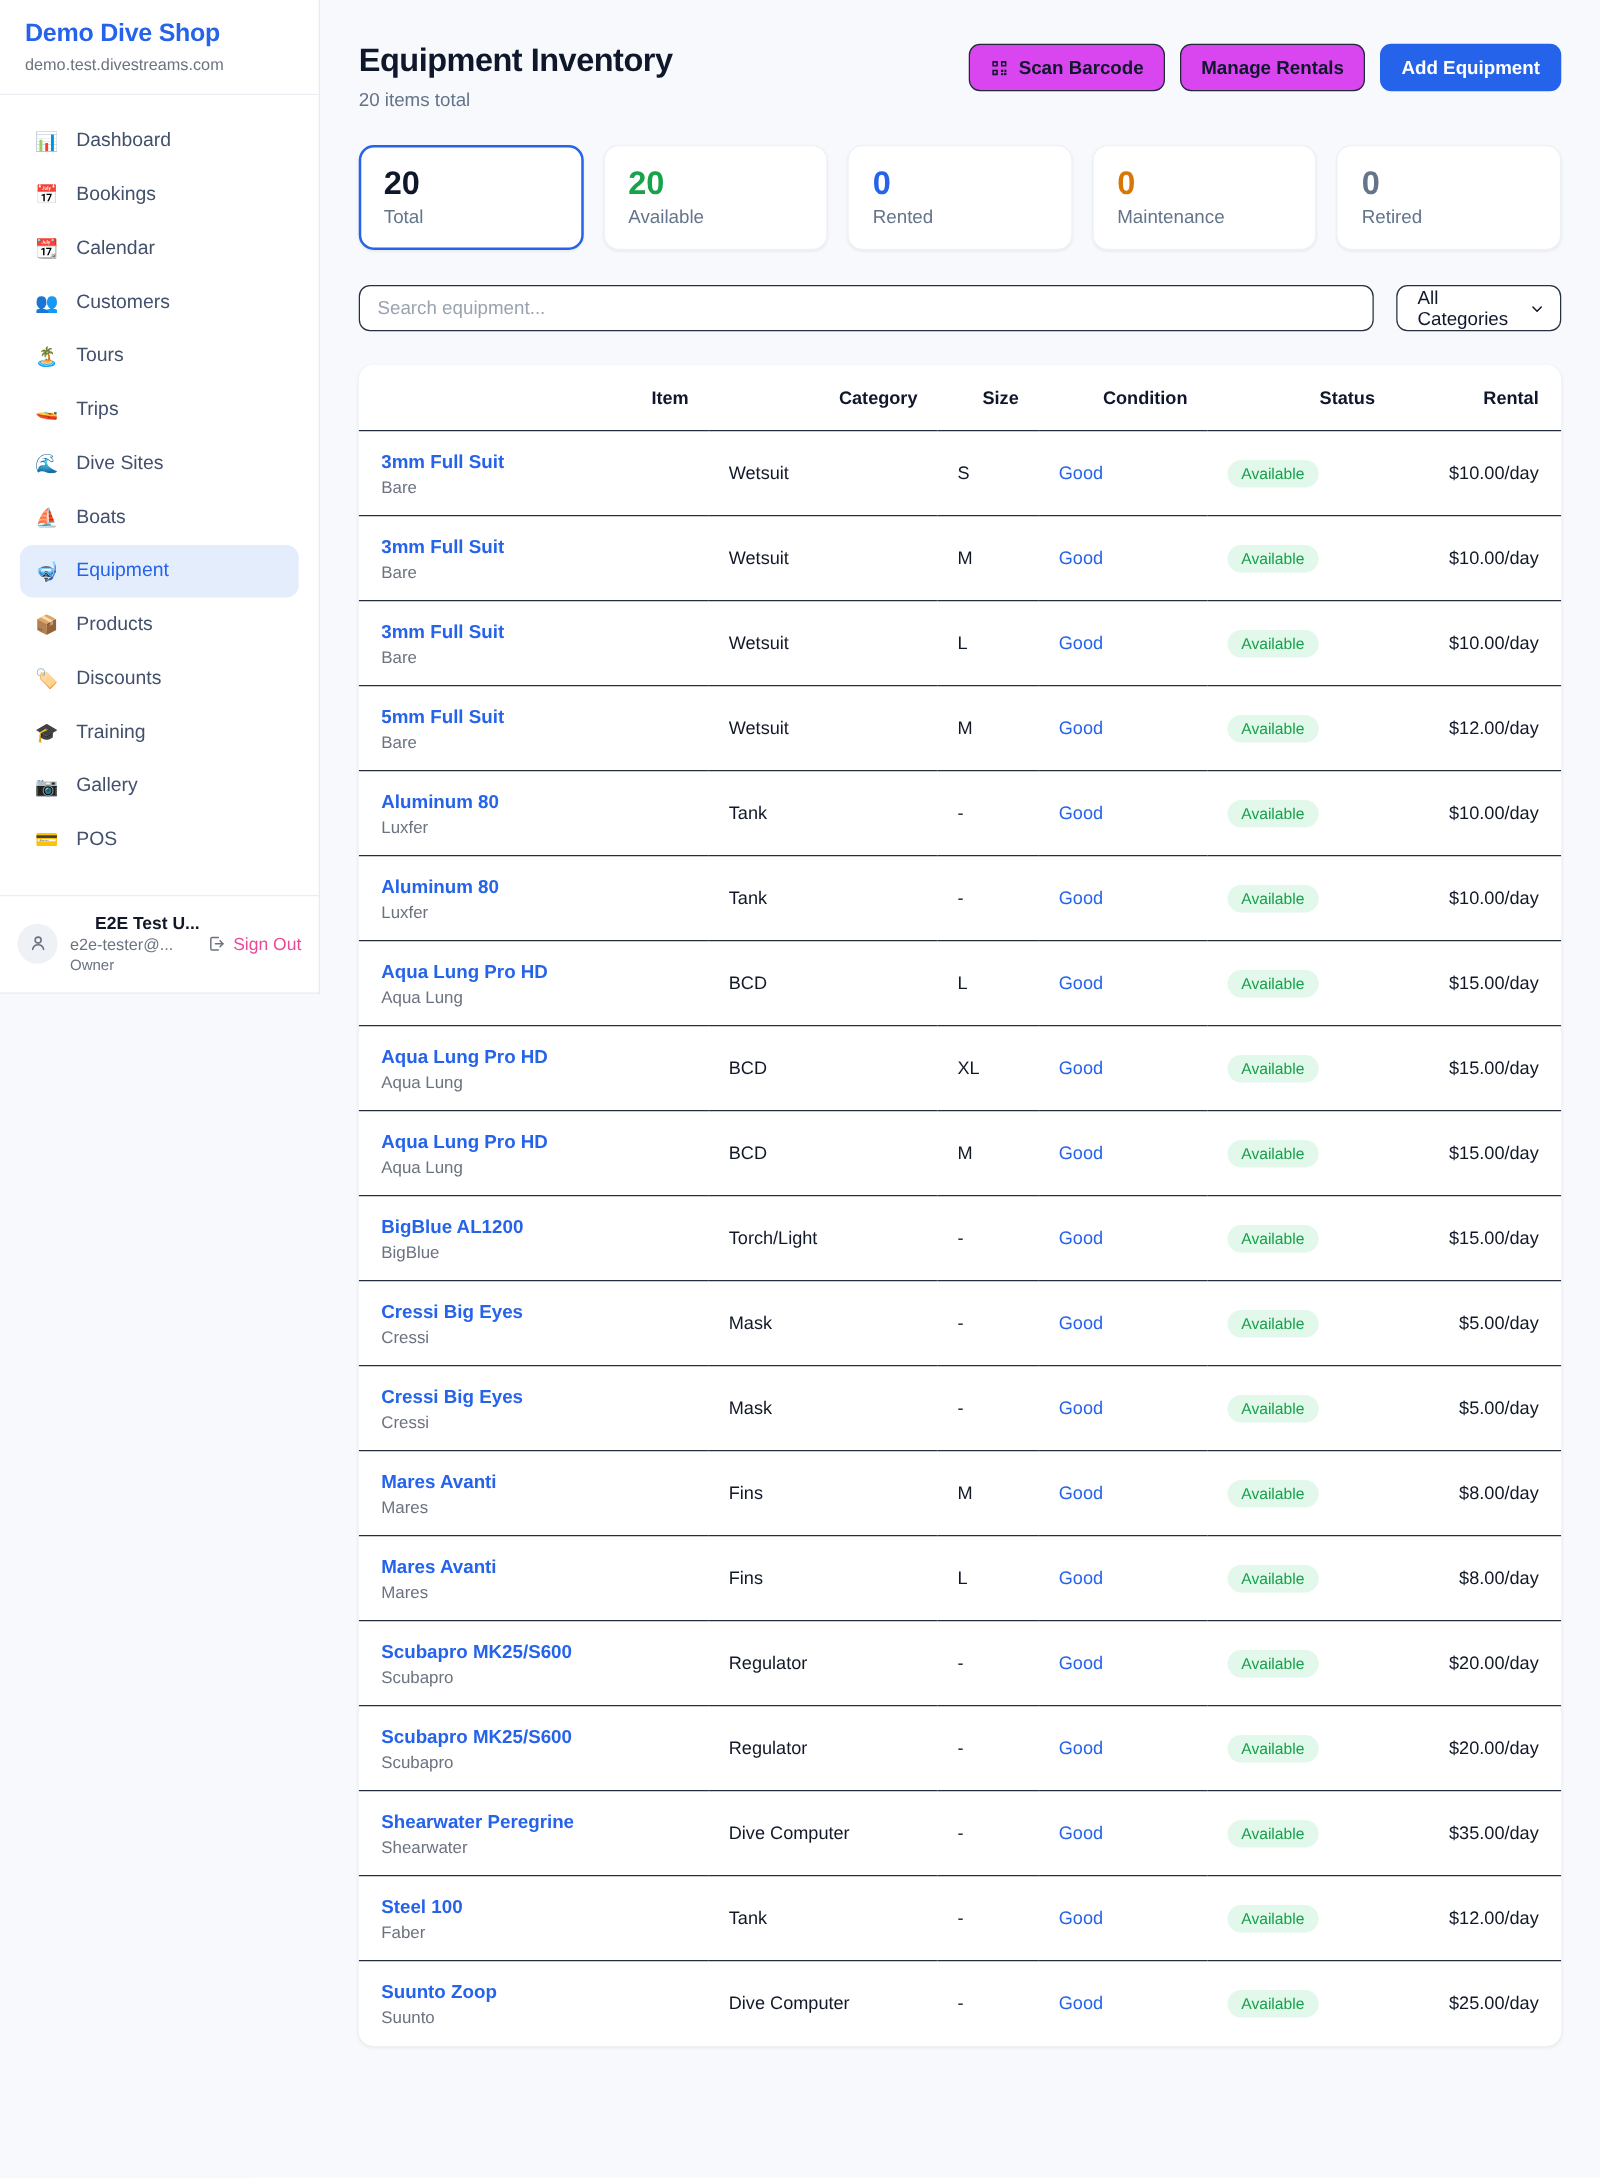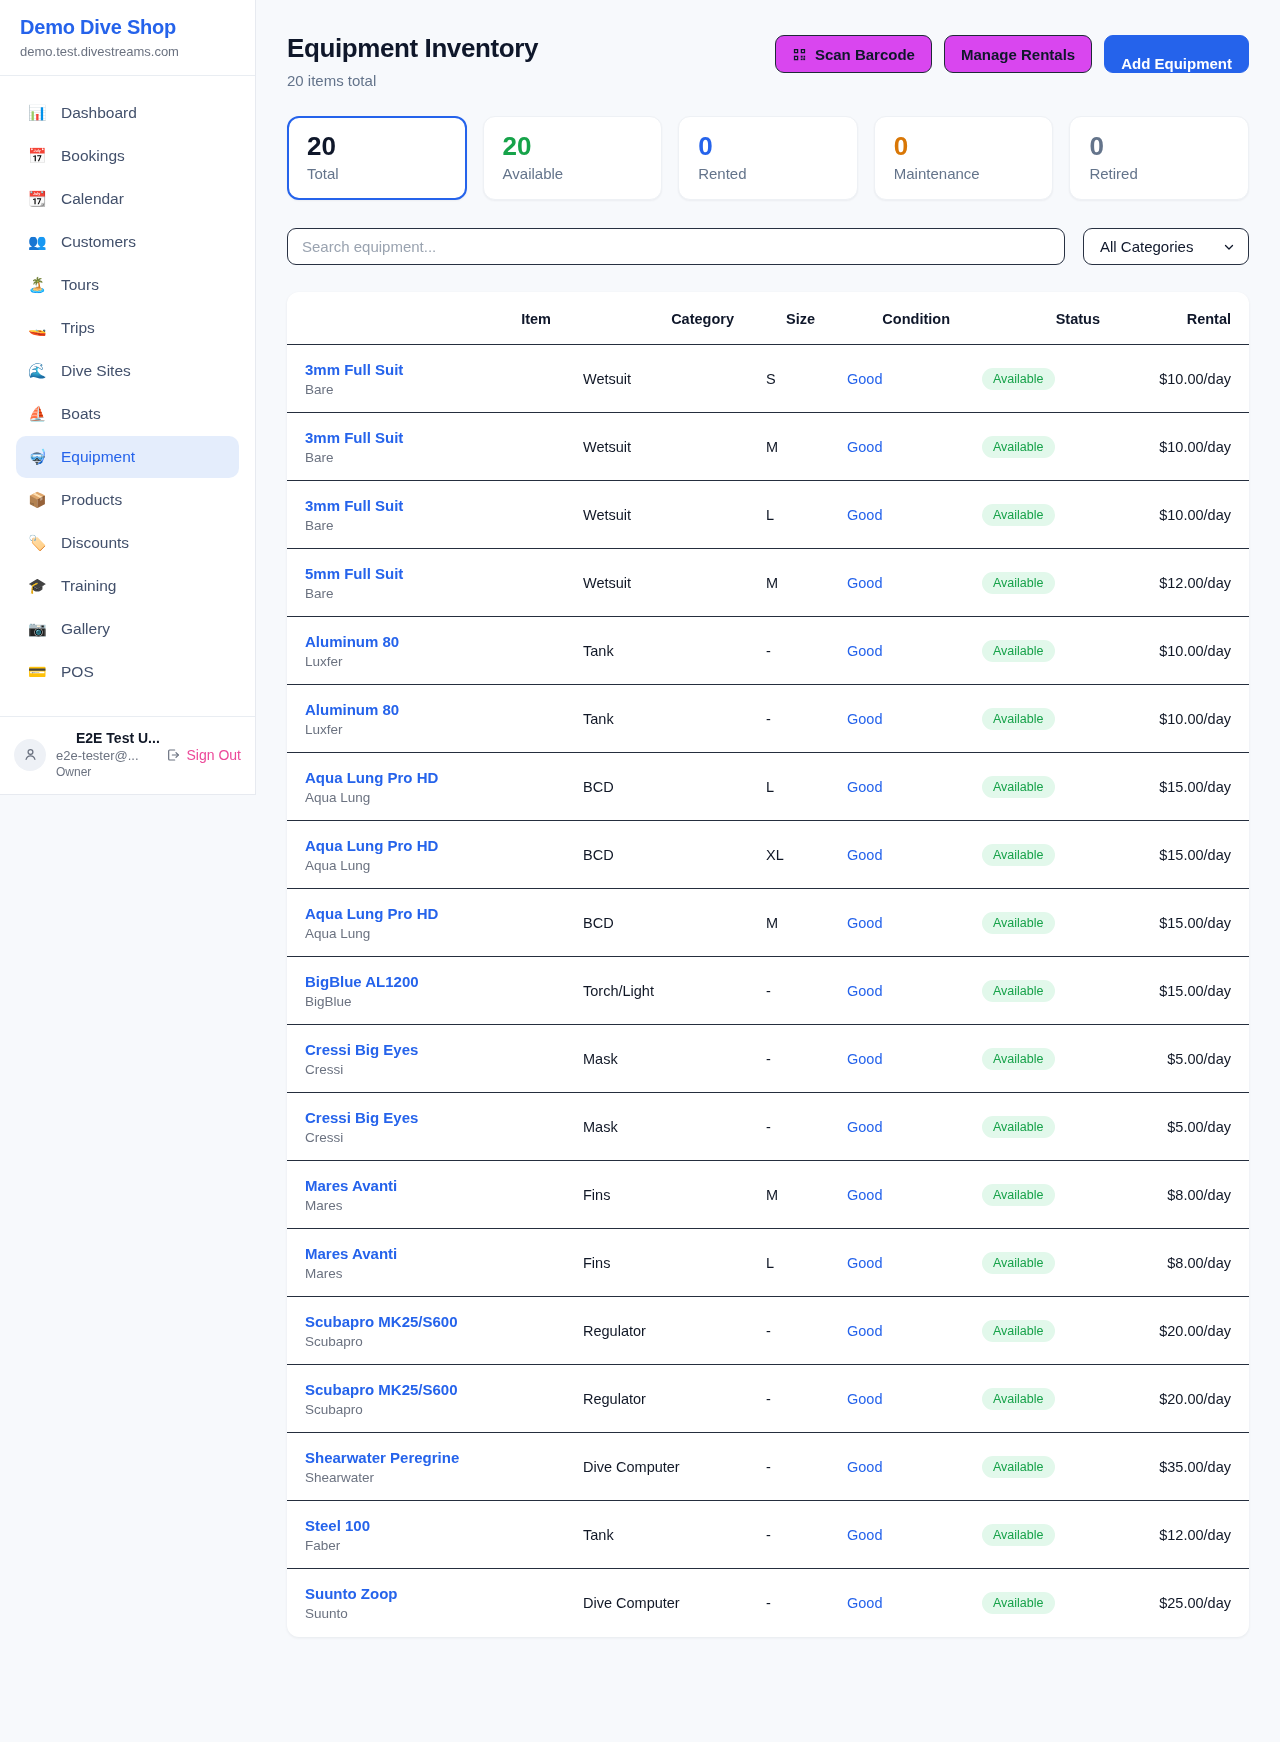--- a/index.html
+++ b/index.html
@@ -46,41 +46,41 @@
   .page-header { display:flex; justify-content:space-between; align-items:flex-start; margin-bottom:27px; }
   .page-title { font-size:26px; font-weight:700; color:#0f172a; letter-spacing:-0.4px; }
   .page-subtitle { font-size:15px; color:#64748b; margin-top:8px; }
   .header-actions { display:flex; gap:12px; margin-top:2px; }
   .btn {
     height:38px; display:inline-flex; align-items:center; gap:8px; padding:0 16px;
     border:1.5px solid #1f2937; border-radius:9px; background:#d946ef;
     font-size:15px; font-weight:600; color:#0f172a; cursor:pointer; white-space:nowrap;
     font-family:inherit;
   }
-  .btn.primary { background:#2563eb; border-color:#2563eb; color:#ffffff;align-items:flex-end; }
+  .btn.primary { background:#2563eb; border-color:#2563eb; color:#ffffff; }
 
   
   .stats { display:flex; gap:16px; margin-bottom:28px; }
   .stat-card {
     flex:1; background:#ffffff; border:1px solid #eef1f5; border-radius:12px;
     padding:14px 19px; height:84px; box-shadow:0 1px 2px rgba(15,23,42,.05); cursor:pointer;
   }
   .stat-card.selected { border:2px solid #2563eb; padding:13px 18px; }
   .stat-value { font-size:26px; font-weight:700; line-height:30px; }
   .stat-label { font-size:15px; color:#64748b; margin-top:4px; }
 
   
   .controls { display:flex; gap:18px; margin-bottom:27px; }
   .search-input {
     flex:1; height:37px; border:1.5px solid #283142; border-radius:9px;
     padding:0 14px; font-size:15px; color:#0f172a; background:#ffffff; font-family:inherit; outline:none;
   }
   .search-input::placeholder { color:#9aa3b0; }
   .select-box {
-    width:166px; height:37px; border:1.5px solid #283142; border-radius:9px; background:#ffffff;
+    width:132px; height:37px; border:1.5px solid #283142; border-radius:9px; background:#ffffff;
     display:flex; align-items:center; justify-content:space-between; padding:0 12px 0 16px;
     font-size:15px; font-weight:500; color:#0f172a; cursor:pointer;
   }
 
   
   .table-card {
     background:#ffffff; border-radius:12px; box-shadow:0 1px 3px rgba(15,23,42,.07);
     overflow:hidden;
   }
   table { width:100%; border-collapse:collapse; }

